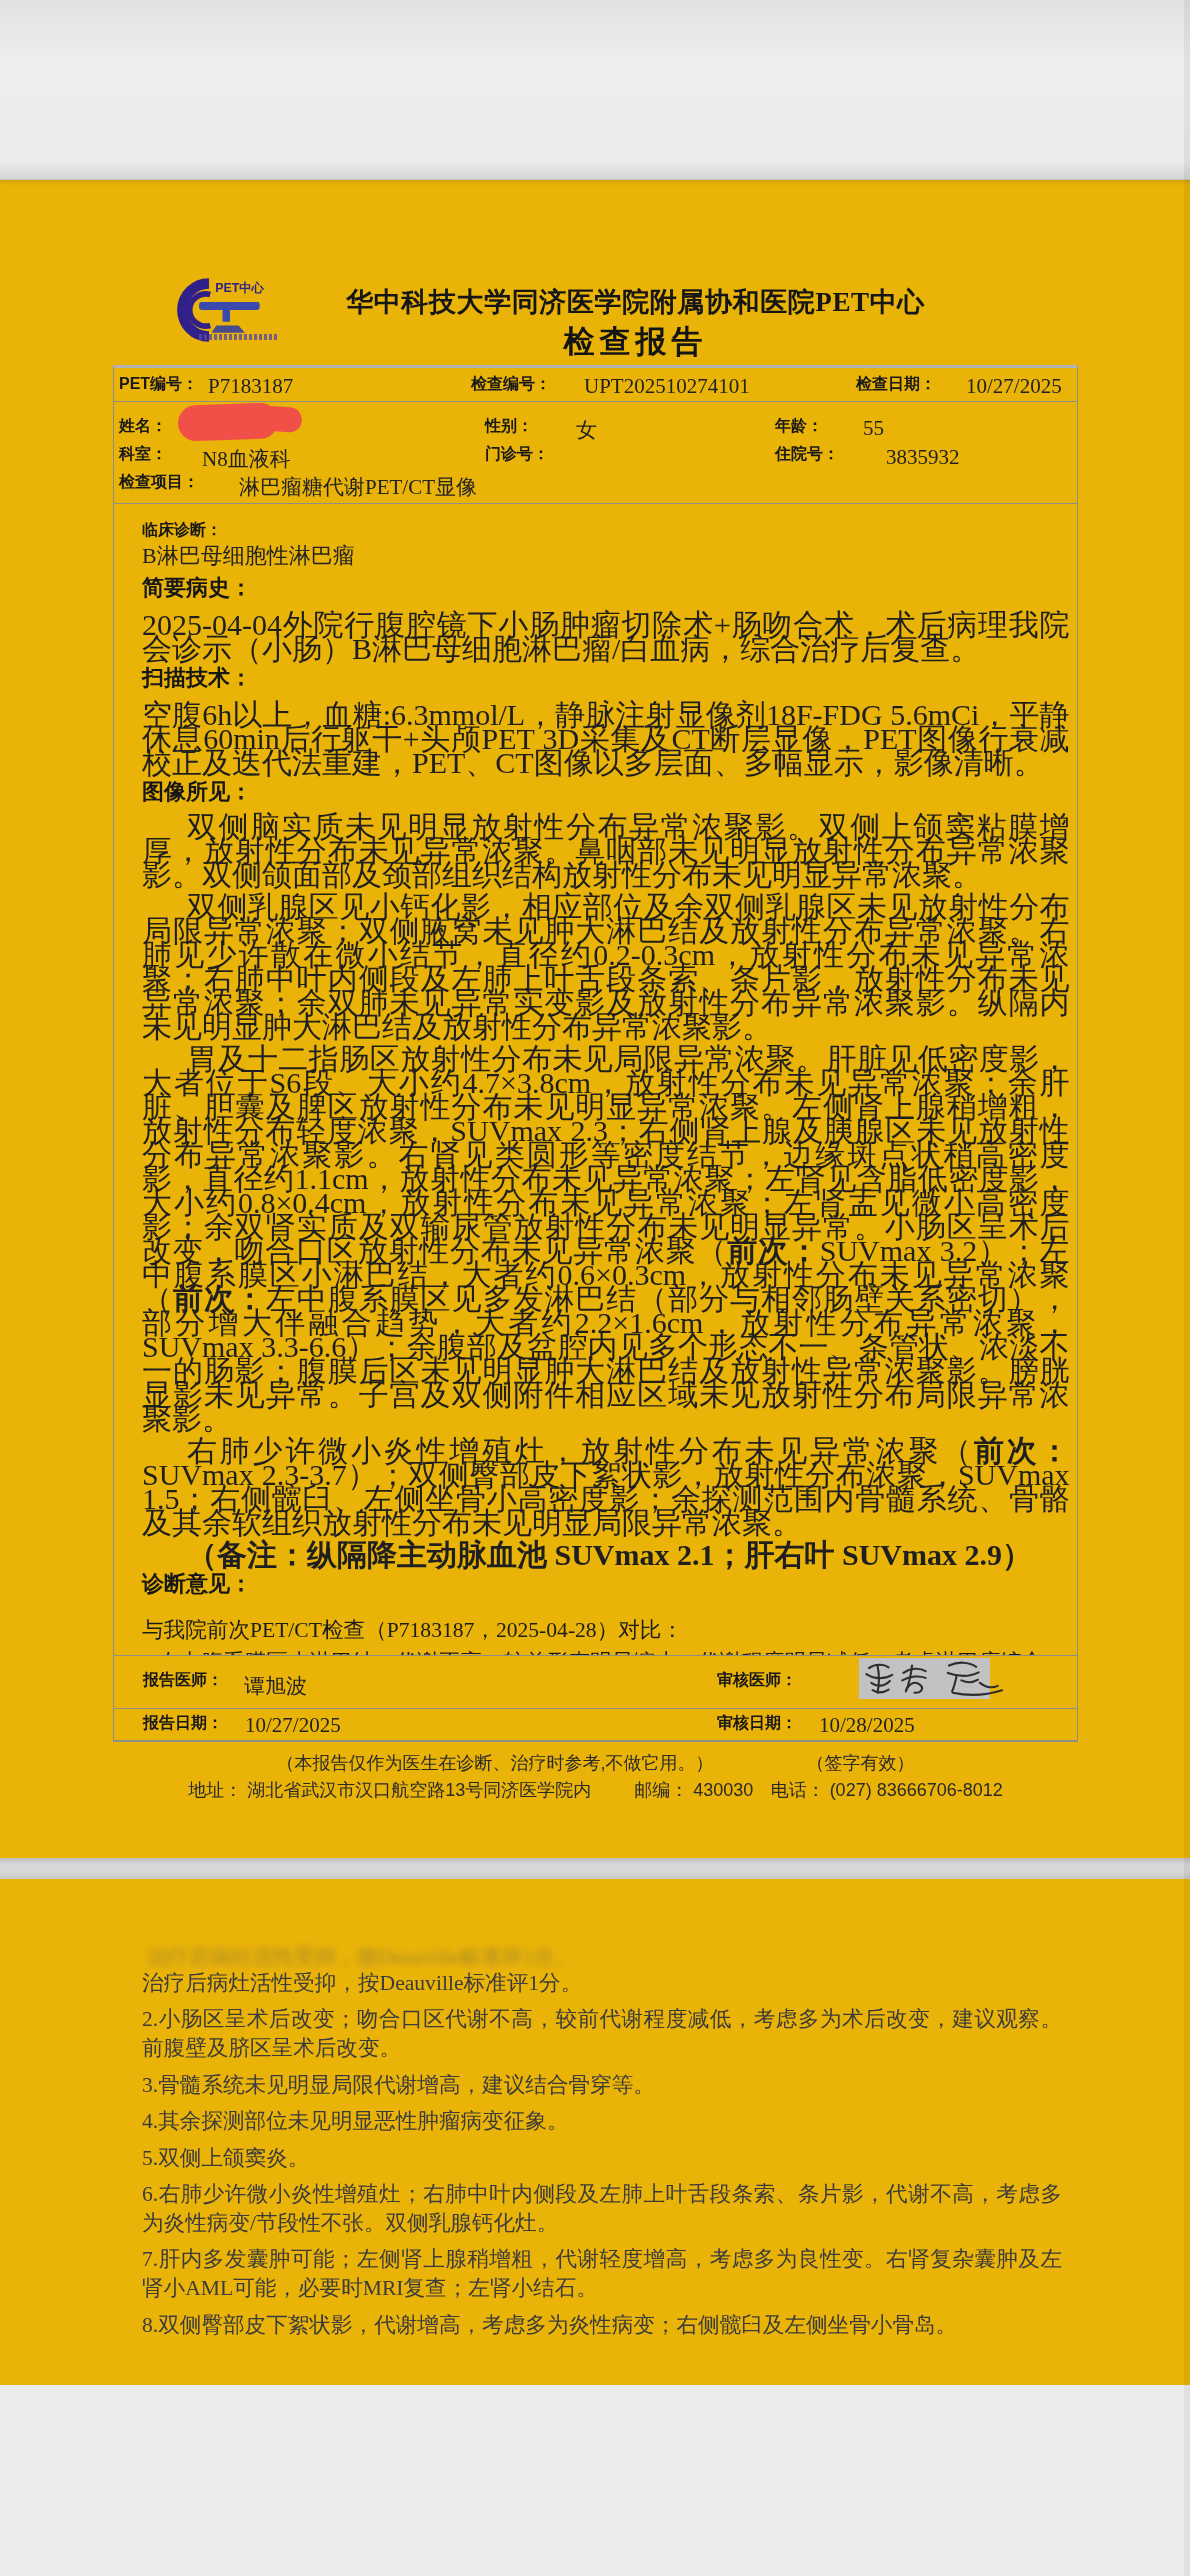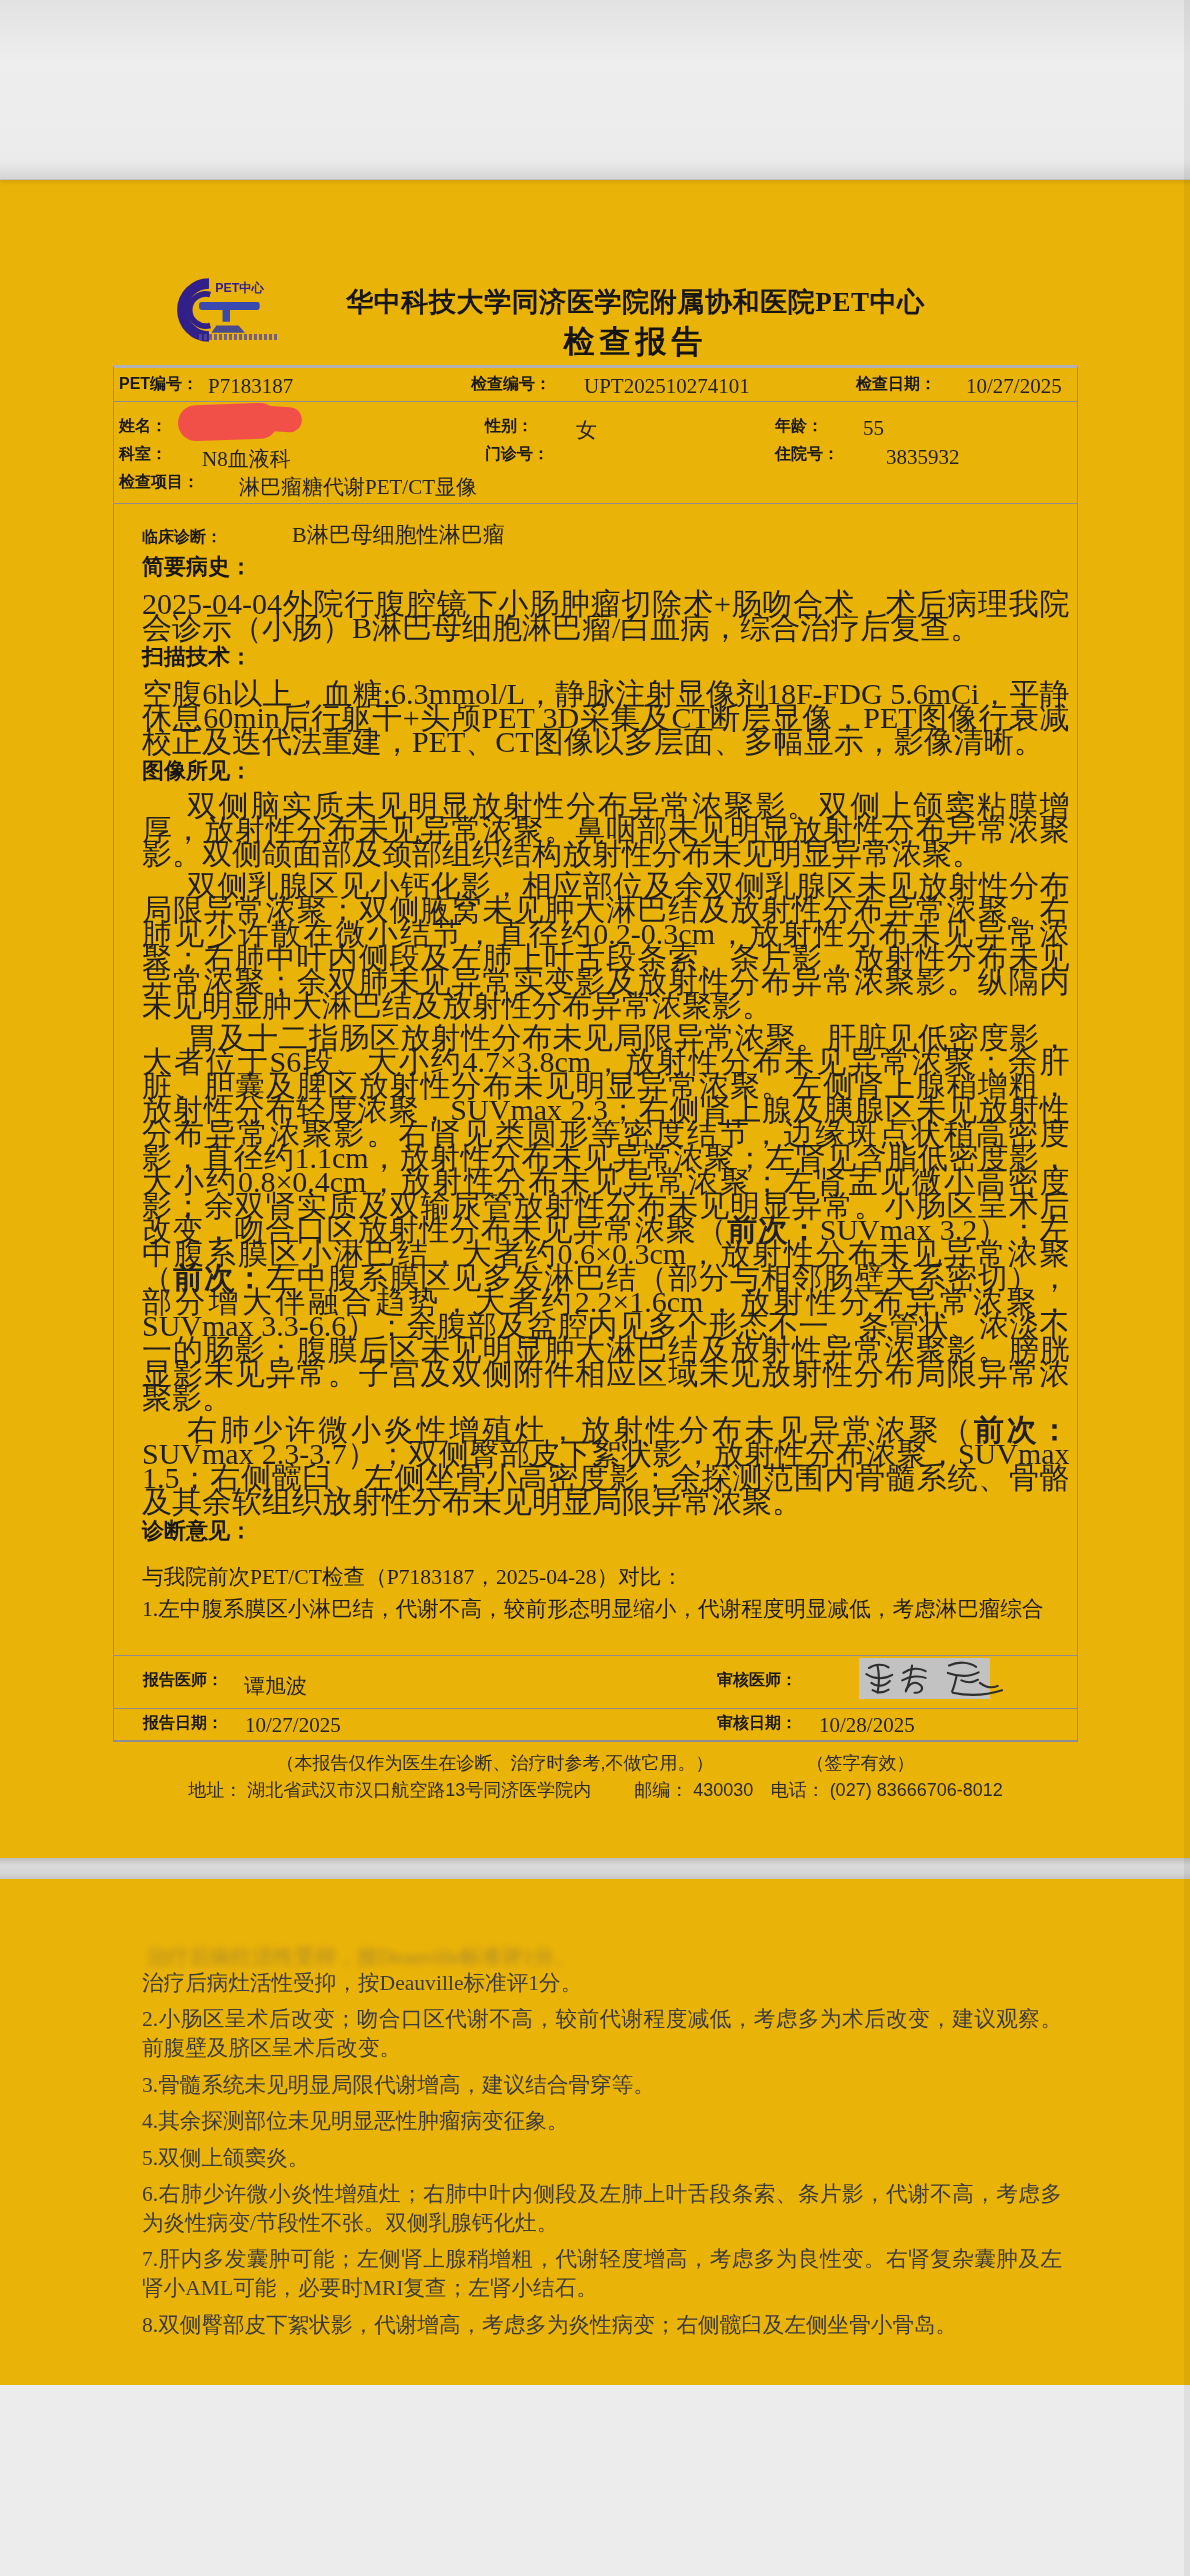--- a/index.html
+++ b/index.html
@@ -66,21 +66,21 @@
   .redaction{
     position:absolute;left:64px;top:1.9px;width:100px;height:36px;
     background:#f15049;border-radius:18.5px;transform:rotate(-2deg);
   }
   .redaction::after{
     content:"";position:absolute;right:-23.5px;top:3.7px;width:53px;height:25px;
     background:#f15049;border-radius:13.6px;transform:rotate(6deg);
   }
 
   .block-body{flex:1;overflow:hidden;padding:0 7.4px 0 28px;}
-  .clinical-row{margin-top:16px;display:flex;align-items:baseline;}
+  .clinical-row{margin-top:16px;display:flex;align-items:baseline;flex-direction:column;}
   .clinical-label{display:inline-block;width:150px;}
   .sec-label{
     font-family:"Liberation Sans","DejaVu Sans",sans-serif;
     font-weight:bold;font-size:22px;margin-top:2px;color:#161616;
   }
   .para{font-size:30px;line-height:24px;color:#1f1f1f;text-align:justify;}
   .after-label{margin-top:10px;}
   .findings-list .para{margin-top:8px;}
   .indent{text-indent:45px;}
   .bold{font-weight:bold;}
@@ -181,20 +181,21 @@
 
       <div class="sec-label">扫描技术：</div>
       <div class="para after-label">空腹6h以上，血糖:6.3mmol/L，静脉注射显像剂18F-FDG 5.6mCi，平静休息60min后行躯干+头颅PET 3D采集及CT断层显像，PET图像行衰减校正及迭代法重建，PET、CT图像以多层面、多幅显示，影像清晰。</div>
 
       <div class="sec-label">图像所见：</div>
       <div class="findings-list">
           <div class="para indent"><span>双侧脑实质未见明显放射性分布异常浓聚影。双侧上颌窦粘膜增厚，放射性分布未见异常浓聚。鼻咽部未见明显放射性分布异常浓聚影。双侧颌面部及颈部组织结构放射性分布未见明显异常浓聚。</span></div>
           <div class="para indent"><span>双侧乳腺区见小钙化影，相应部位及余双侧乳腺区未见放射性分布局限异常浓聚；双侧腋窝未见肿大淋巴结及放射性分布异常浓聚。右肺见少许散在微小结节，直径约0.2-0.3cm，放射性分布未见异常浓聚；右肺中叶内侧段及左肺上叶舌段条索、条片影，放射性分布未见异常浓聚；余双肺未见异常实变影及放射性分布异常浓聚影。纵隔内未见明显肿大淋巴结及放射性分布异常浓聚影。</span></div>
           <div class="para indent"><span>胃及十二指肠区放射性分布未见局限异常浓聚。肝脏见低密度影，大者位于S6段、大小约4.7×3.8cm，放射性分布未见异常浓聚；余肝脏、胆囊及脾区放射性分布未见明显异常浓聚。左侧肾上腺稍增粗，放射性分布轻度浓聚，SUVmax 2.3；右侧肾上腺及胰腺区未见放射性分布异常浓聚影。右肾见类圆形等密度结节，边缘斑点状稍高密度影，直径约1.1cm，放射性分布未见异常浓聚；左肾见含脂低密度影，大小约0.8×0.4cm，放射性分布未见异常浓聚；左肾盂见微小高密度影；余双肾实质及双输尿管放射性分布未见明显异常。小肠区呈术后改变，吻合口区放射性分布未见异常浓聚（</span><span class="b">前次：</span><span>SUVmax 3.2）；左中腹系膜区小淋巴结，大者约0.6×0.3cm，放射性分布未见异常浓聚（</span><span class="b">前次：</span><span>左中腹系膜区见多发淋巴结（部分与相邻肠壁关系密切），部分增大伴融合趋势，大者约2.2×1.6cm，放射性分布异常浓聚，SUVmax 3.3-6.6）；余腹部及盆腔内见多个形态不一、条管状、浓淡不一的肠影；腹膜后区未见明显肿大淋巴结及放射性异常浓聚影。膀胱显影未见异常。子宫及双侧附件相应区域未见放射性分布局限异常浓聚影。</span></div>
           <div class="para indent"><span>右肺少许微小炎性增殖灶，放射性分布未见异常浓聚（</span><span class="b">前次：</span><span>SUVmax 2.3-3.7）；双侧臀部皮下絮状影，放射性分布浓聚，SUVmax 1.5；右侧髋臼、左侧坐骨小高密度影；余探测范围内骨髓系统、骨骼及其余软组织放射性分布未见明显局限异常浓聚。</span></div>
+          <div class="para indent bold"><span>（备注：纵隔降主动脉血池 SUVmax 2.1；肝右叶 SUVmax 2.9）</span></div>
         </div>
 
       <div class="sec-label">诊断意见：</div>
       <div class="opinion-intro">与我院前次PET/CT检查（P7183187，2025-04-28）对比：</div>
       <div class="opinion-item">1.左中腹系膜区小淋巴结，代谢不高，较前形态明显缩小，代谢程度明显减低，考虑淋巴瘤综合</div>
     </div>
 
     <div class="sign-row">
       <span class="abs lbl" style="left:29px;top:14.2px">报告医师：</span>
       <span class="abs val" style="left:130px;top:15.5px">谭旭波</span>

